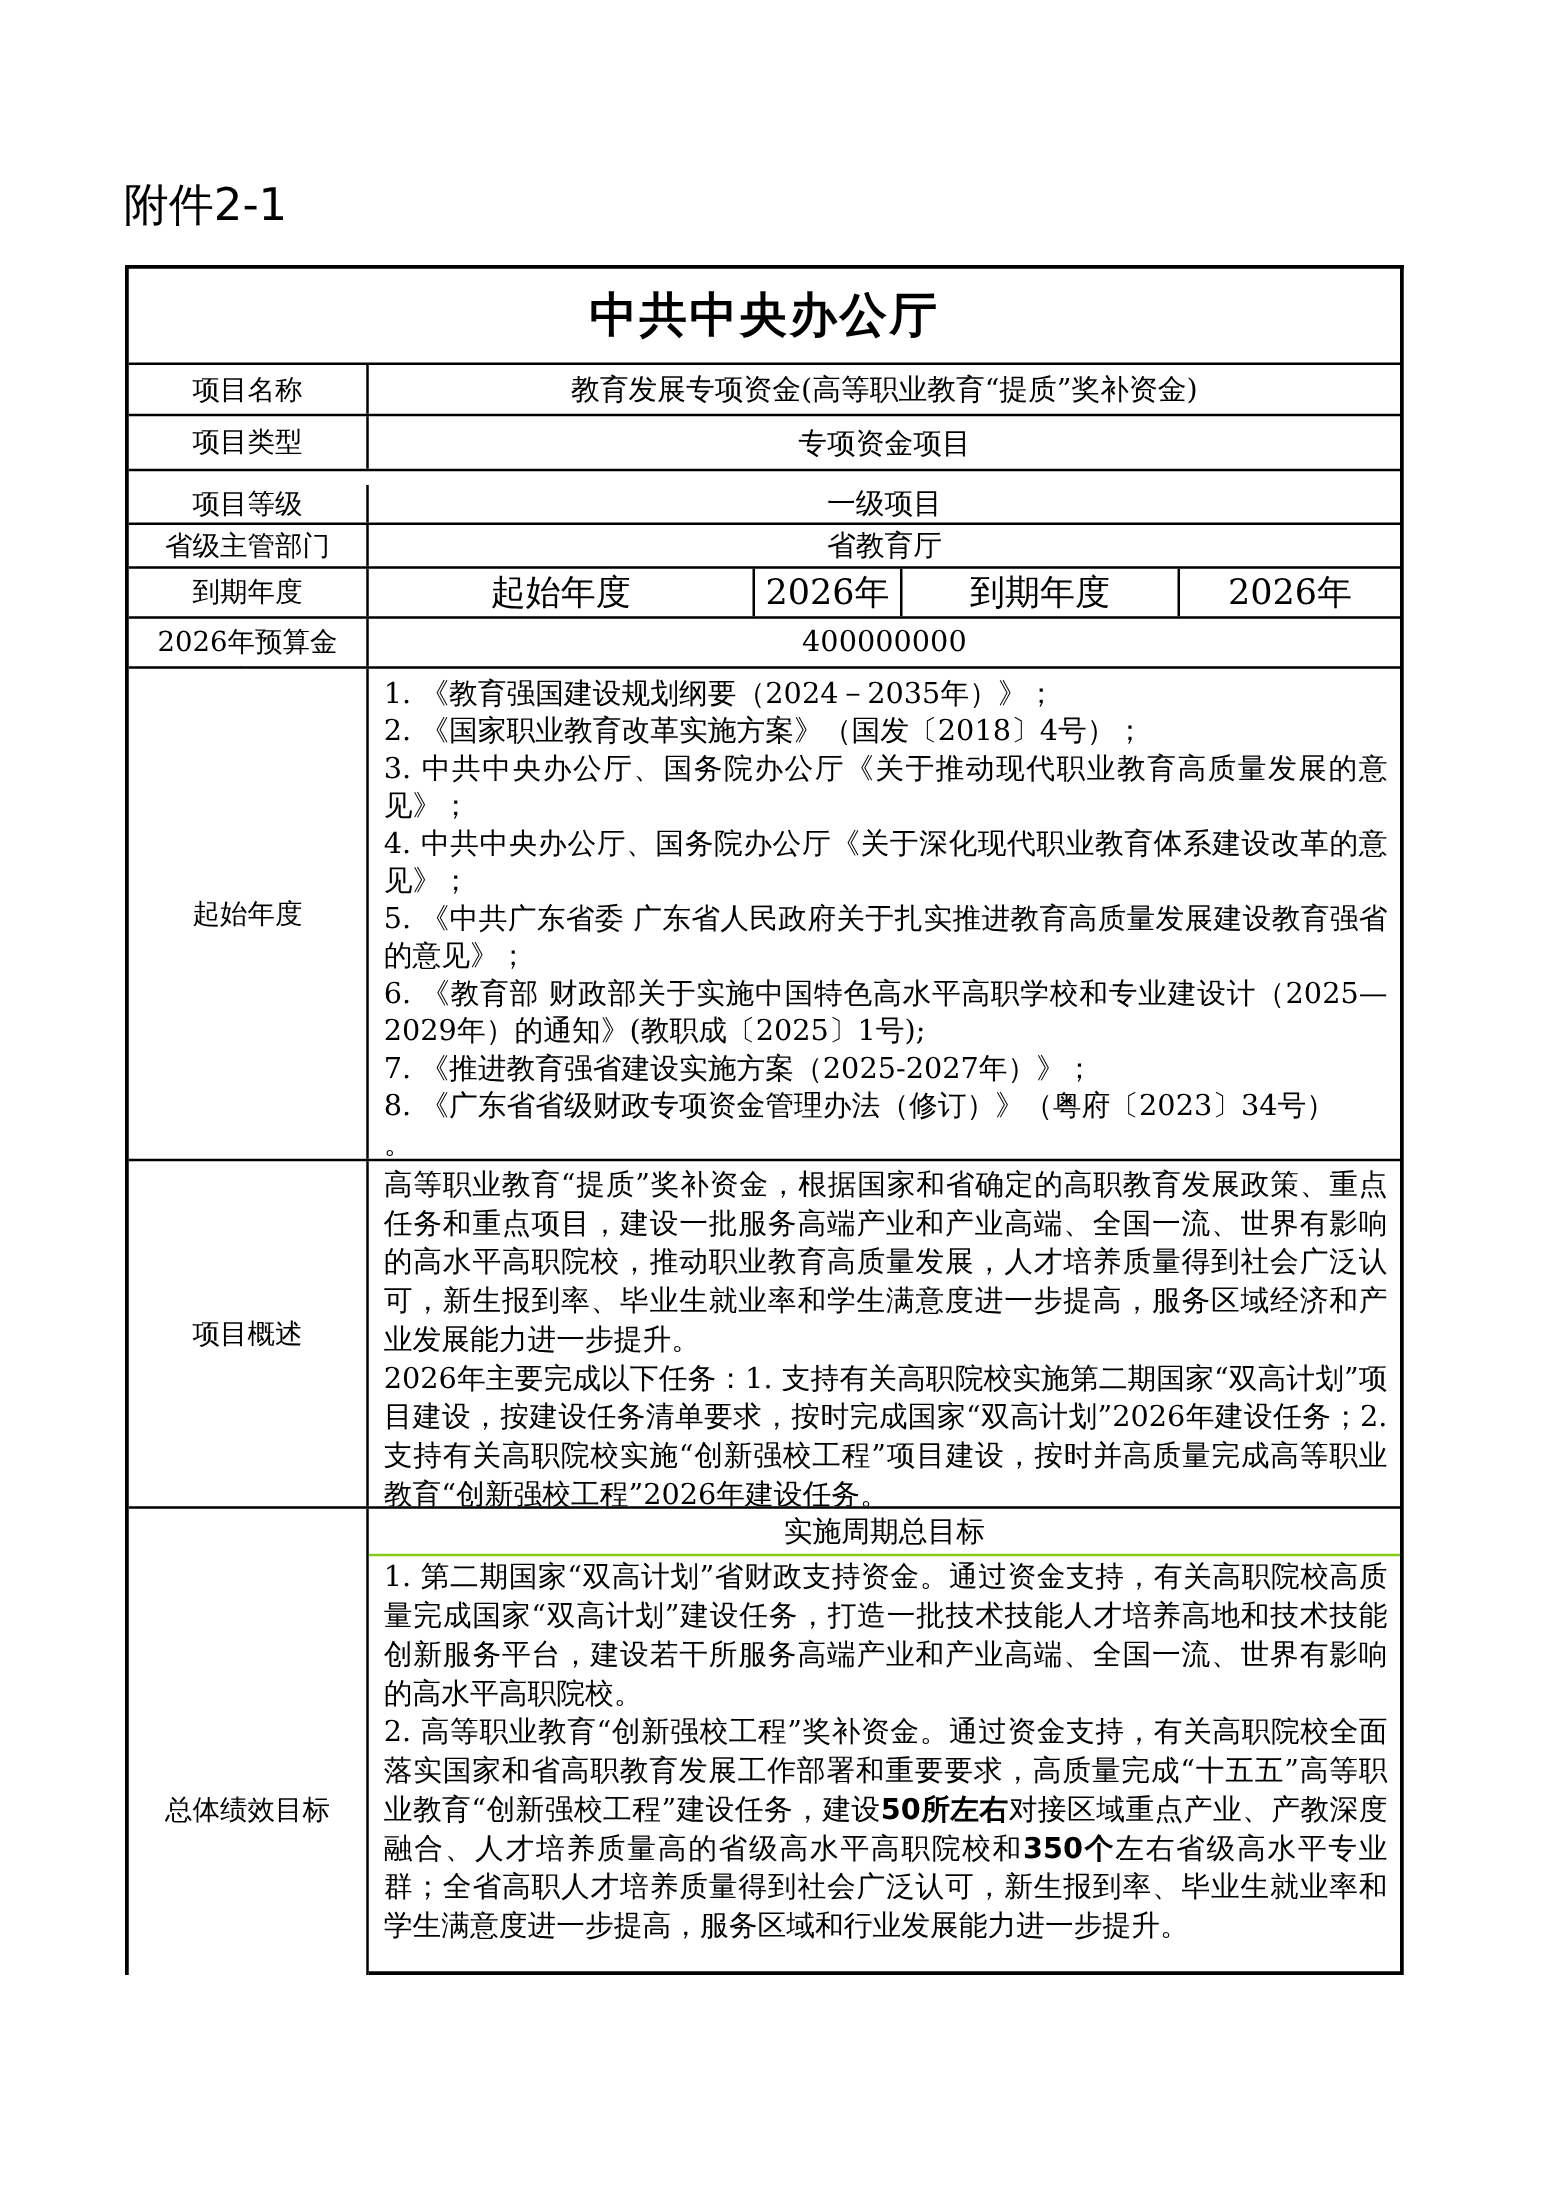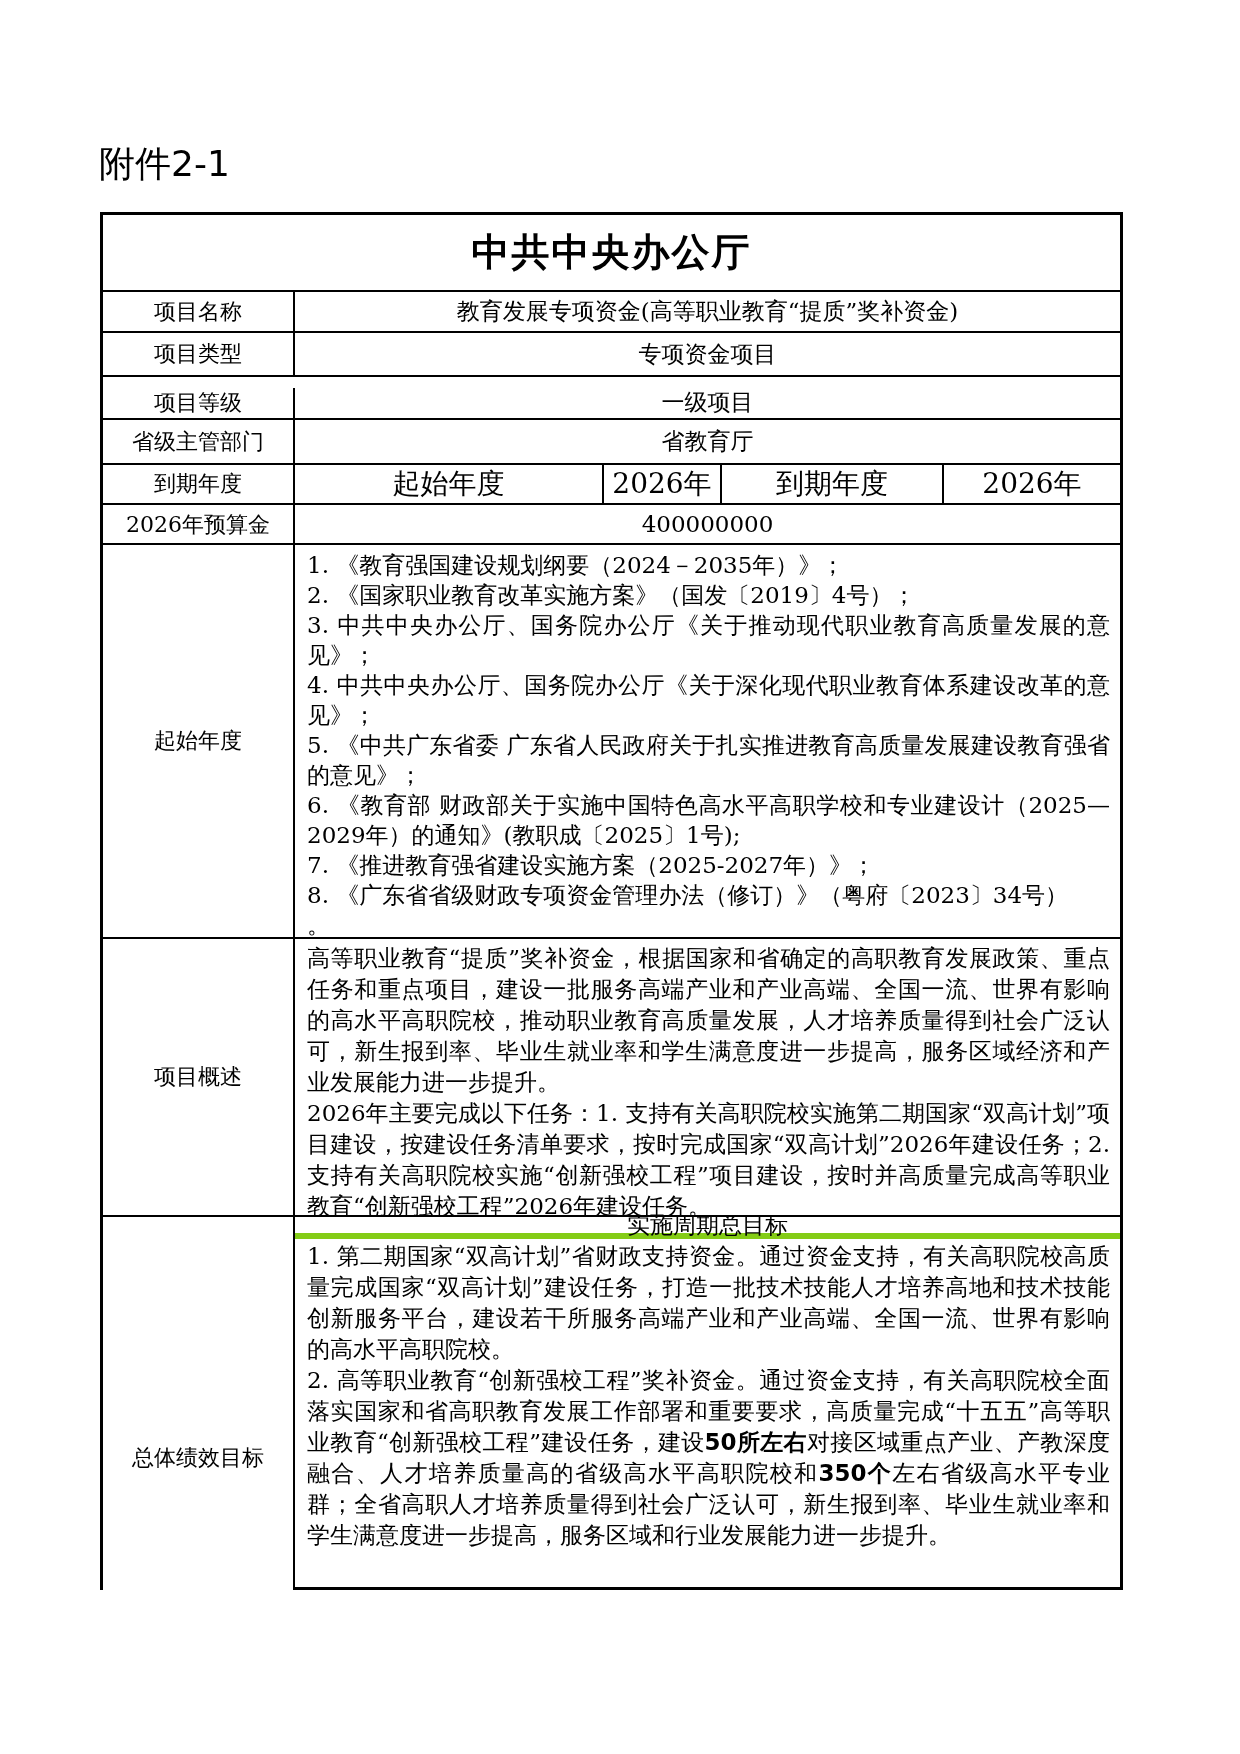--- a/index.html
+++ b/index.html
@@ -34,21 +34,21 @@
     border-right:2px solid #000; box-sizing:border-box;
     overflow:hidden;
   }
   .value-cell {
     flex:1; display:flex; align-items:center; justify-content:center;
     font-size:23px; text-align:center;
   }
   .r-name   { height:41px; }
   .r-type   { height:44px; }
   .r-grade  { height:43px;align-items:flex-end; }
-  .r-dept   { height:45px; }
+  .r-dept   { height:35px; }
   .r-period { height:40px; }
   .r-budget { height:40px; }
   .p-cell {
     display:flex; align-items:center; justify-content:center;
     font-size:28px; border-right:2px solid #000; box-sizing:border-box;
   }
   .p-start-label { width:309px; }
   .p-start-value { width:118px; }
   .p-end-label   { width:222px; }
   .p-end-value   { flex:1; border-right:none; }
@@ -68,24 +68,24 @@
   }
   .r-overview .text-block { padding-top:4px; line-height:31px; }
   .r-overall { height:375px; }
   .overall-label { align-items:flex-start; padding-top:226px; }
   .overall-content {
     flex:1; display:flex; flex-direction:column;
     border-bottom:3px solid #000; box-sizing:border-box;
     overflow:hidden;
   }
   .subheader {
-    height:22px; flex:none;
+    height:38px; flex:none;
     display:flex; align-items:center; justify-content:center;
     font-size:23px;
-    border-bottom:6px solid #84cc16; box-sizing:border-box;
+    border-bottom:2px solid #84cc16; box-sizing:border-box;
   }
   .overall-body {
     flex:1; overflow:hidden;
     padding:2px 10px 0 12px;
     font-size:23px; line-height:31px;
     text-align:justify;
   }
   .para { margin:0; }
   .bold-num { font-family:"DejaVu Sans", sans-serif; font-weight:bold; }
 </style>
@@ -132,21 +132,21 @@
     <div class="label-cell budget-label">
       <span class="wrap">2026年预算金额</span>
     </div>
     <div class="value-cell">400000000</div>
   </div>
 
   <div class="row r-basis">
     <div class="label-cell">起始年度</div>
     <div class="text-block">
       <div class="para">1. 《教育强国建设规划纲要（2024－2035年）》；</div>
-      <div class="para">2. 《国家职业教育改革实施方案》（国发〔2019〕4号）；</div>
+      <div class="para">2. 《国家职业教育改革实施方案》（国发〔2018〕4号）；</div>
       <div class="para">3. 中共中央办公厅、国务院办公厅《关于推动现代职业教育高质量发展的意见》；</div>
       <div class="para">4. 中共中央办公厅、国务院办公厅《关于深化现代职业教育体系建设改革的意见》；</div>
       <div class="para">5. 《中共广东省委 广东省人民政府关于扎实推进教育高质量发展建设教育强省的意见》；</div>
       <div class="para">6. 《教育部 财政部关于实施中国特色高水平高职学校和专业建设计（2025—2029年）的通知》(教职成〔2025〕1号);</div>
       <div class="para">7. 《推进教育强省建设实施方案（2025-2027年）》；</div>
       <div class="para">8. 《广东省省级财政专项资金管理办法（修订）》（粤府〔2023〕34号）</div>
       <div class="para">。</div>
     </div>
   </div>
 

